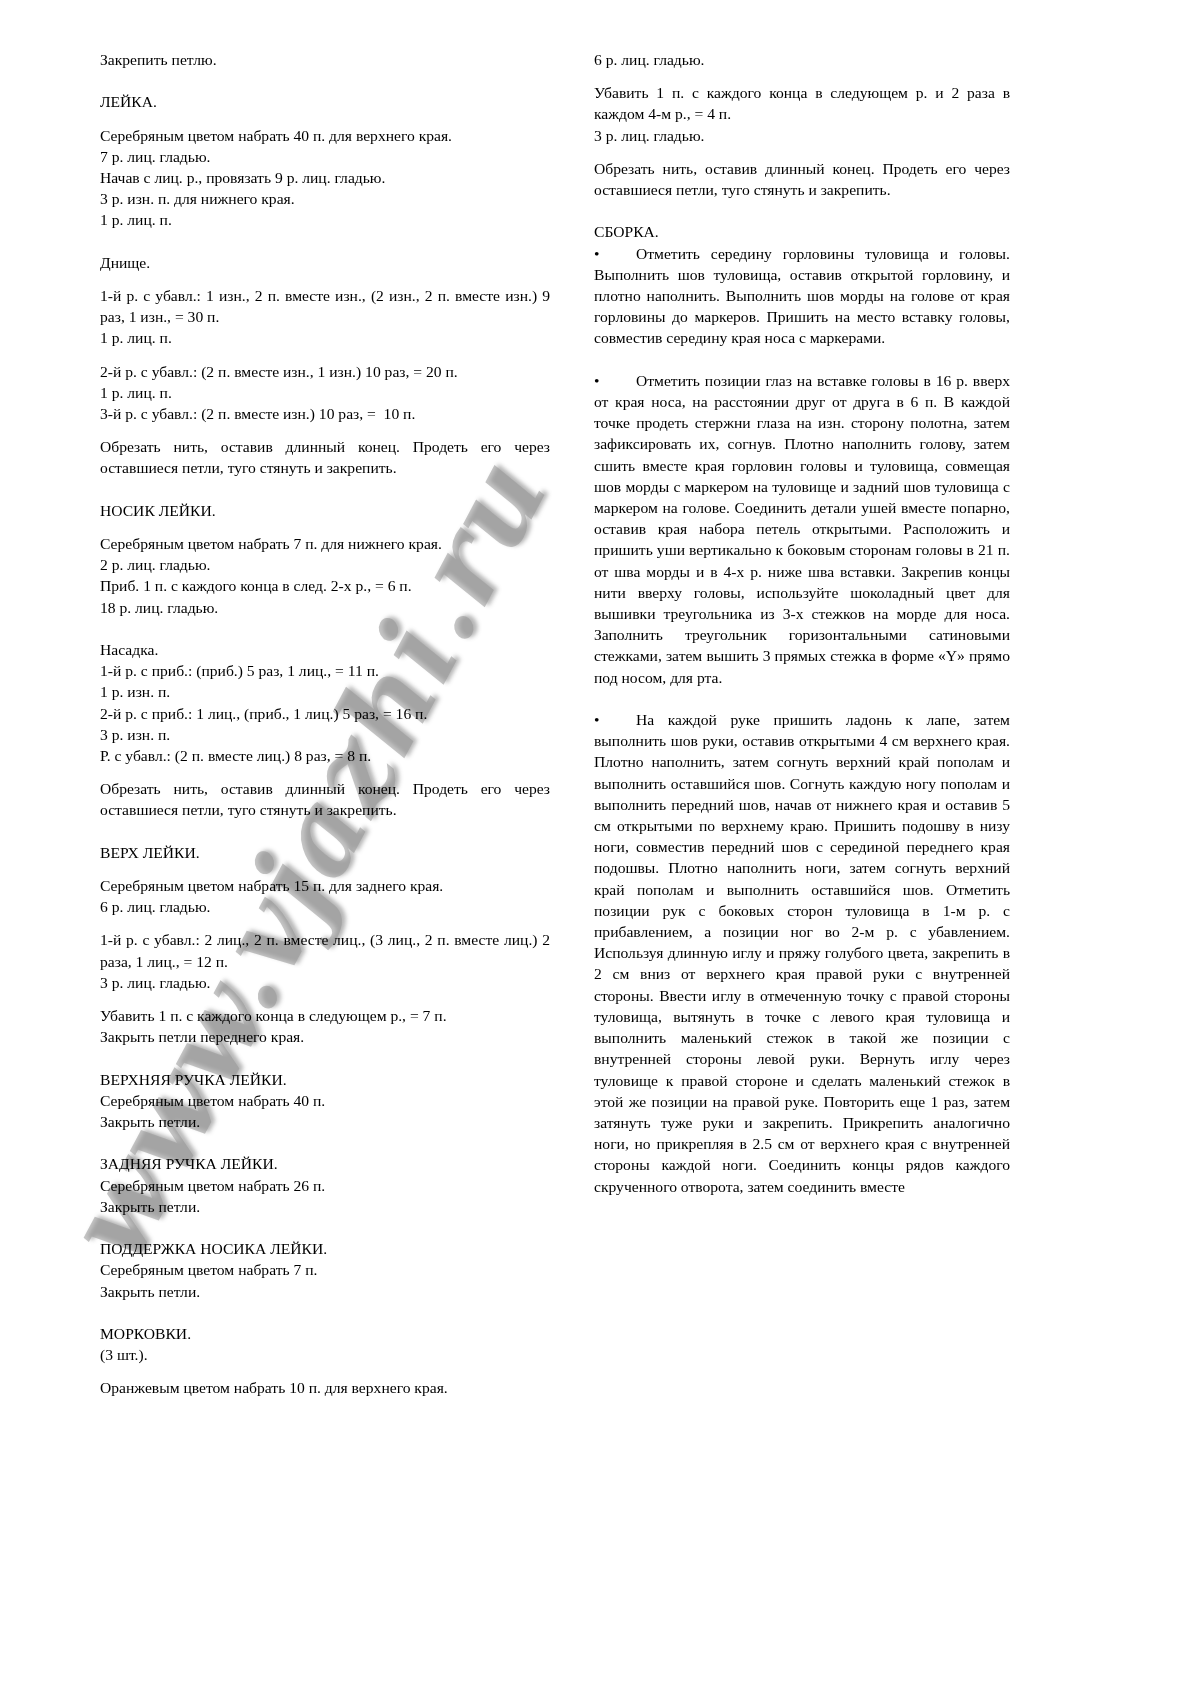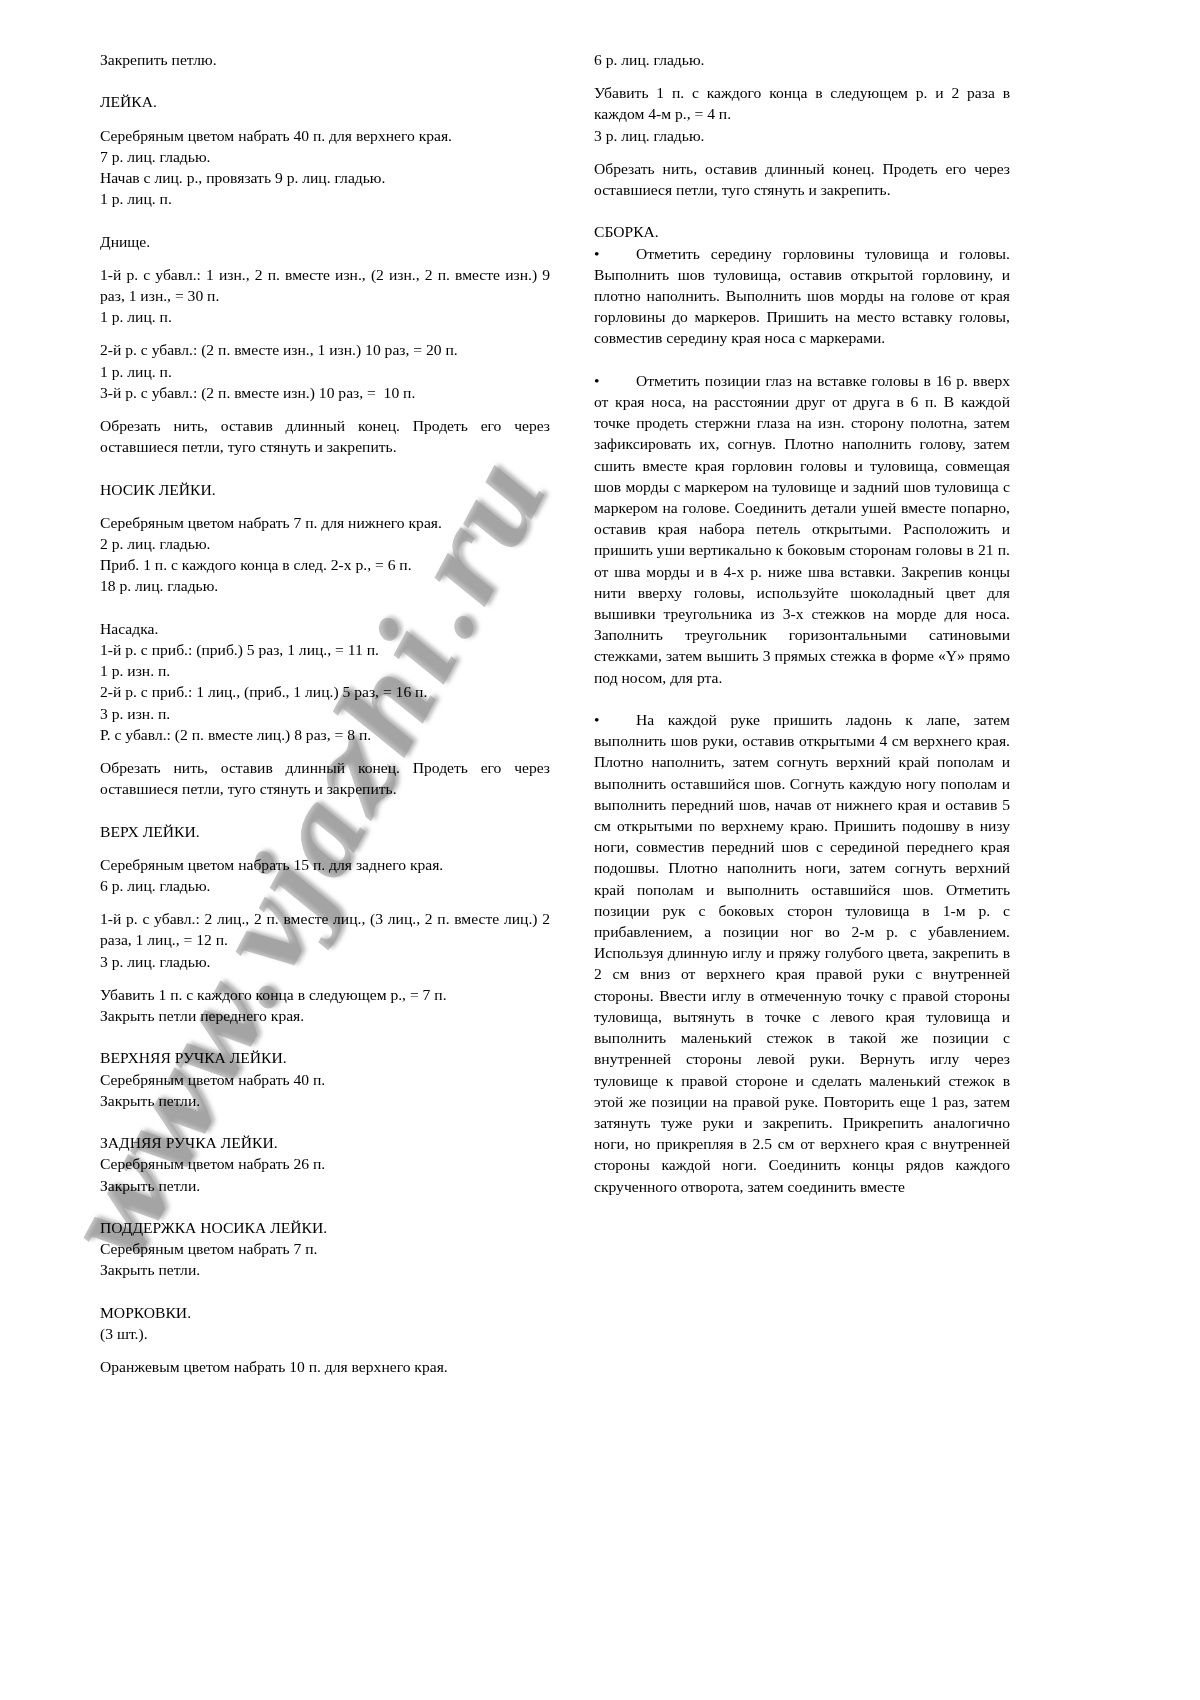--- a/index.html
+++ b/index.html
@@ -24,20 +24,21 @@
 
 <div class="watermark">www.vjazhi.ru</div>
 
 <div class="col col-left" id="left-col">
     <div class="line">Закрепить петлю.</div>
     <div class="gap"></div>
     <div class="line">ЛЕЙКА.</div>
     <div class="para">Серебряным цветом набрать 40 п. для верхнего края.</div>
     <div class="line">7 р. лиц. гладью.</div>
     <div class="line">Начав с лиц. р., провязать 9 р. лиц. гладью.</div>
+    <div class="line">3 р. изн. п. для нижнего края.</div>
     <div class="line">1 р. лиц. п.</div>
     <div class="gap"></div>
     <div class="line">Днище.</div>
     <div class="para">1-й р. с убавл.: 1 изн., 2 п. вместе изн., (2 изн., 2 п. вместе изн.) 9 раз, 1 изн., = 30 п.</div>
     <div class="line">1 р. лиц. п.</div>
     <div class="para">2-й р. с убавл.: (2 п. вместе изн., 1 изн.) 10 раз, = 20 п.</div>
     <div class="line">1 р. лиц. п.</div>
     <div class="line">3-й р. с убавл.: (2 п. вместе изн.) 10 раз, =  10 п.</div>
     <div class="para">Обрезать нить, оставив длинный конец. Продеть его через оставшиеся петли, туго стянуть  и закрепить.</div>
     <div class="gap"></div>

